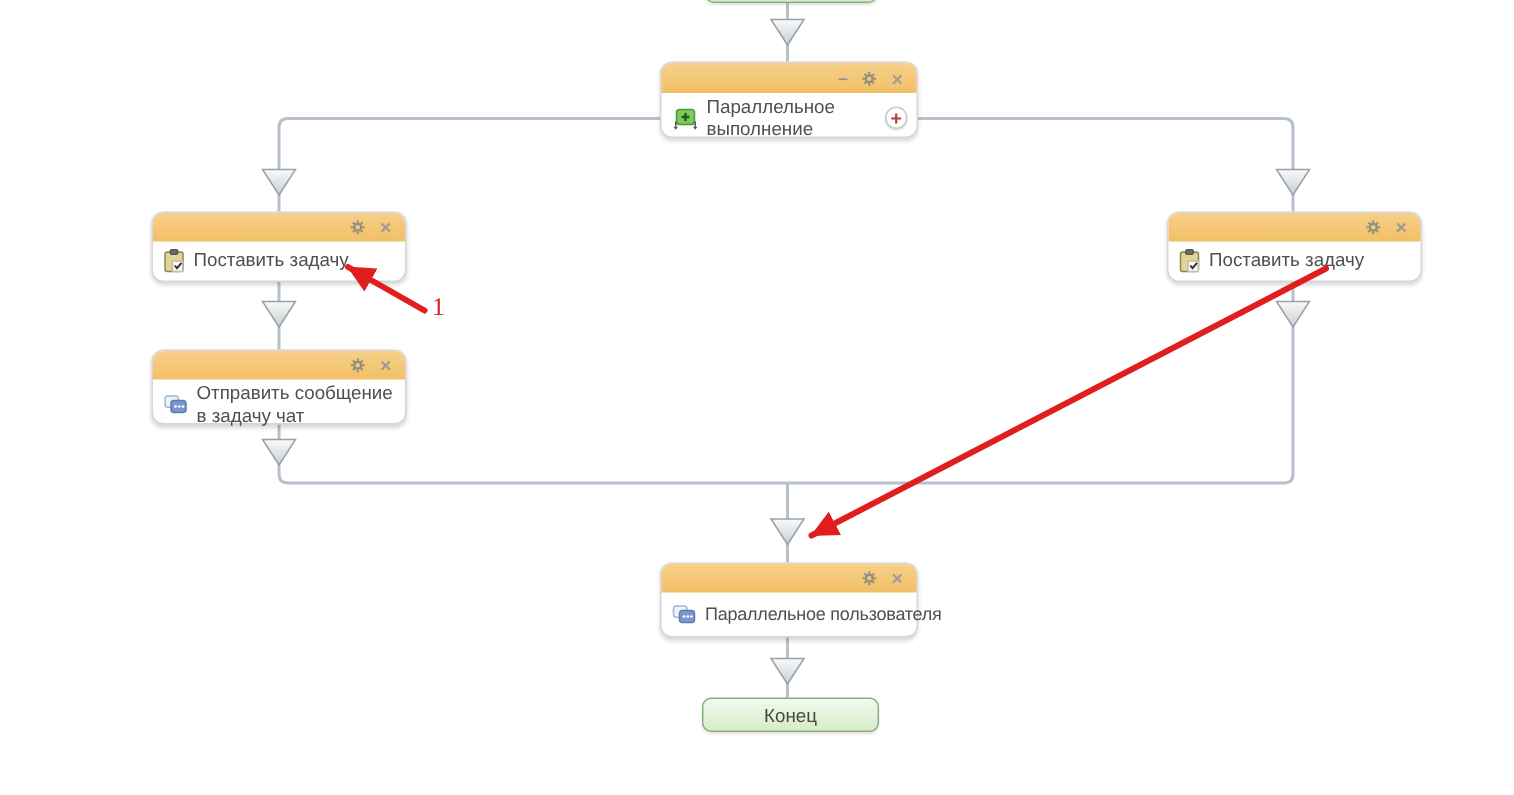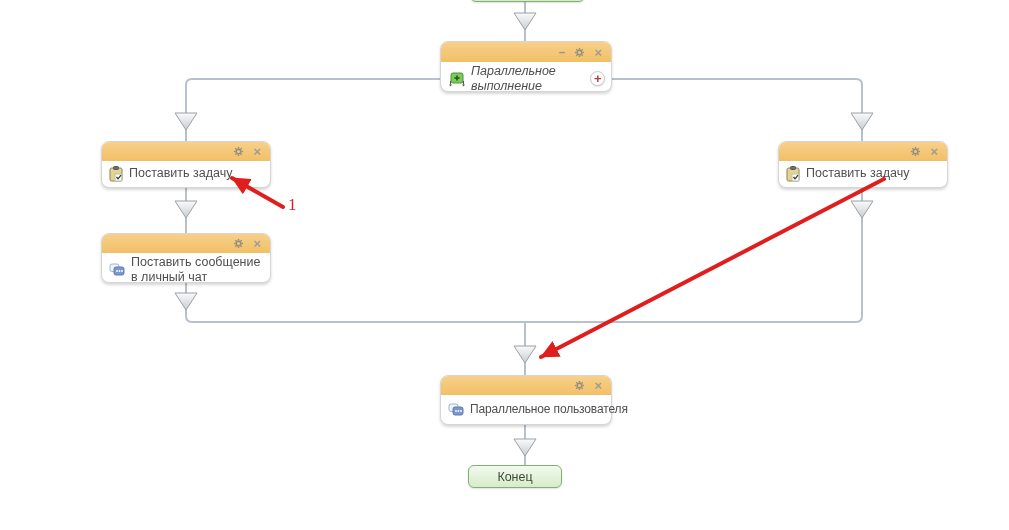--- a/index.html
+++ b/index.html
@@ -105,21 +105,21 @@
               <line x1="1" y1="6" x2="11" y2="6"></line>
             <line x1="2.5" y1="2.5" x2="9.5" y2="9.5"></line>
               <line x1="9.5" y1="2.5" x2="2.5" y2="9.5"></line>
           </g>
           <circle cx="6" cy="6" r="3.3" fill="#f5c877"></circle>
           <circle cx="6" cy="6" r="2.5" fill="none" stroke="#8e8e82" stroke-width="1.6"></circle>
         </svg>
       </span>
       <span class="hicon close">×</span>
     </div>
-    <div class="node-body" style="padding-right:42px;font-style:italic;">
+    <div class="node-body" style="padding-right:42px;">
       <span class="icn">
         <svg width="17" height="15" viewBox="0 0 17 15">
           <rect x="3" y="1" width="12" height="10" rx="2" fill="#7fc95e" stroke="#459a31"></rect>
           <line x1="9" y1="3.4" x2="9" y2="8.6" stroke="#1e5a14" stroke-width="1.6"></line>
           <line x1="6.4" y1="6" x2="11.6" y2="6" stroke="#1e5a14" stroke-width="1.6"></line>
           <path d="M2.5 9 v3.5" stroke="#555" stroke-width="1"></path>
           <path d="M1 12.5 l1.5 2 l1.5 -2 z" fill="#555"></path>
           <path d="M15.5 9 v3.5" stroke="#555" stroke-width="1"></path>
           <path d="M14 12.5 l1.5 2 l1.5 -2 z" fill="#555"></path>
         </svg>
@@ -177,21 +177,21 @@
     <div class="node-body">
       <span class="icn">
         <svg width="16" height="14" viewBox="0 0 16 14">
           <rect x="1" y="1" width="9" height="7.5" rx="2" fill="#eff3fa" stroke="#9fb4d6"></rect>
           <rect x="5" y="4" width="10" height="8" rx="2" fill="#7b97cd" stroke="#5c7cb8"></rect>
           <circle cx="8" cy="8" r="0.9" fill="#fff"></circle>
             <circle cx="10.5" cy="8" r="0.9" fill="#fff"></circle>
             <circle cx="13" cy="8" r="0.9" fill="#fff"></circle>
         </svg>
       </span>
-      <span>Поставить сообщение в личный чат</span>
+      <span>Отправить сообщение в задачу чат</span>
     </div>
   </div>
 
   <div class="node" style="left:778px;top:141px;width:170px;height:47px;">
     <div class="node-header">
       <span class="hicon">
         <svg width="11" height="11" viewBox="0 0 12 12">
           <g stroke="#8e8e82" stroke-width="1.5">
             <line x1="6" y1="1" x2="6" y2="11"></line>
               <line x1="1" y1="6" x2="11" y2="6"></line>
@@ -240,21 +240,21 @@
           <rect x="5" y="4" width="10" height="8" rx="2" fill="#7b97cd" stroke="#5c7cb8"></rect>
           <circle cx="8" cy="8" r="0.9" fill="#fff"></circle>
             <circle cx="10.5" cy="8" r="0.9" fill="#fff"></circle>
             <circle cx="13" cy="8" r="0.9" fill="#fff"></circle>
         </svg>
       </span>
       <span>Параллельное пользователя</span>
     </div>
   </div>
 
-  <div class="terminal" style="left:468px;top:465px;width:94px;height:23px;">
+  <div class="terminal" style="left:468px;top:465px;width:118px;height:23px;">
     <span>Конец</span>
   </div>
 
   <svg class="overlay" id="annotation-layer">
     <defs>
       <marker id="redhead" markerUnits="strokeWidth" markerWidth="5" markerHeight="4.4" refX="4.4" refY="2.2" orient="auto">
         <path d="M0,0 L4.6,2.2 L0,4.4 Z" fill="#e01e1e"></path>
       </marker>
     </defs>
     <line x1="283" y1="207" x2="232" y2="178" stroke="#e01e1e" stroke-width="4" stroke-linecap="round" marker-end="url(#redhead)"></line>

